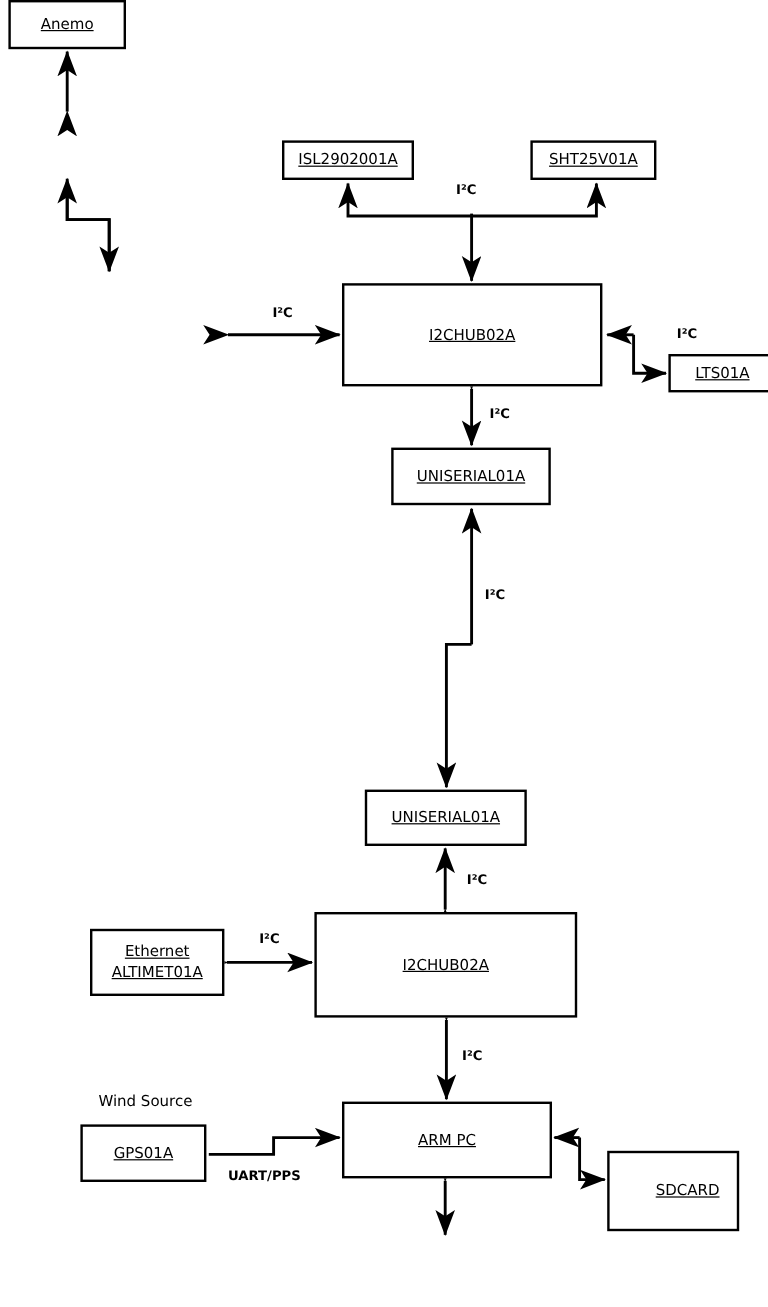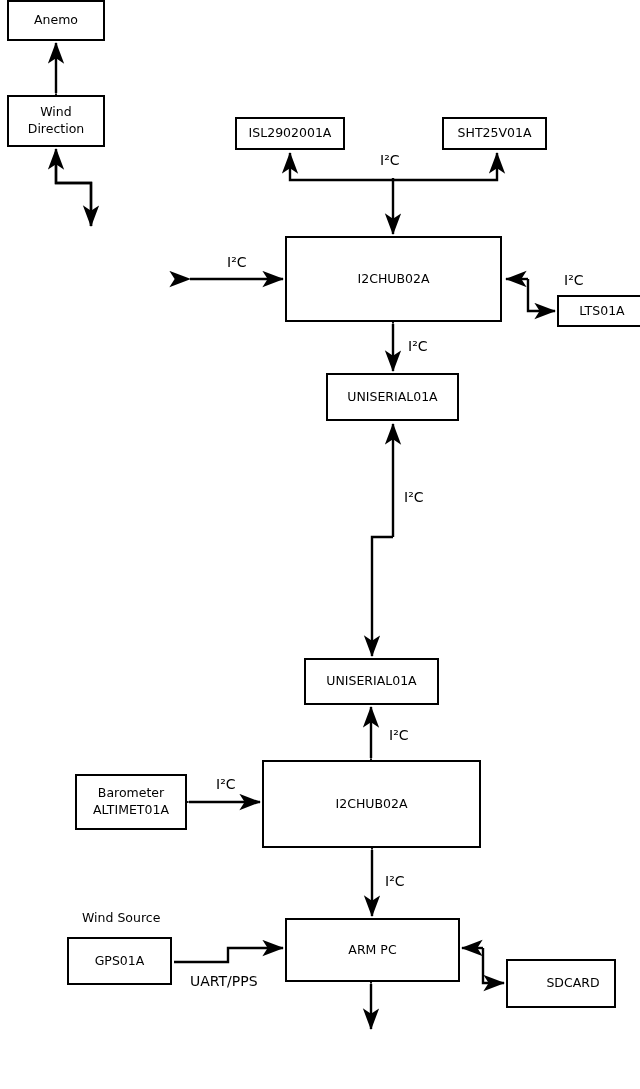--- a/index.html
+++ b/index.html
@@ -28,32 +28,34 @@
     border: 2px solid #000000;
     background: #ffffff;
     display: flex;
     align-items: center;
     justify-content: center;
     text-align: center;
     font-size: 12.5px;
     color: #000000;
     line-height: 1.35;
     z-index: 2;
+    text-decoration: underline;
   }
   .node .nlabel {
     white-space: pre-line;
     padding: 0 4px;
   }
   .edge-label {
     position: absolute;
-    font-size: 14px;
+    font-size: 11px;
     color: #000000;
     white-space: nowrap;
     z-index: 3;
     background: transparent;
+    font-weight: bold;
   }
   .free-label {
     position: absolute;
     font-size: 12.5px;
     color: #000000;
     white-space: nowrap;
     z-index: 3;
   }
 </style>
 </head>
@@ -103,24 +105,20 @@
 
       <path d="M 483,948 L 462,948"></path>
       <path d="M 483,948 L 483,983 L 504,983"></path>
     </g>
   </svg>
 
   <div class="node" style="left:7px; top:0px; width:98px; height:41px;">
     <span class="nlabel">Anemo</span>
   </div>
 
-  <div class="node" style="left:7px; top:95px; width:98px; height:52px;">
-    <span class="nlabel">Wind
-Direction</span>
-  </div>
 
 
   <div class="node" style="left:235px; top:117px; width:110px; height:33px;">
     <span class="nlabel">ISL2902001A</span>
   </div>
 
   <div class="node" style="left:442px; top:117px; width:105px; height:33px;">
     <span class="nlabel">SHT25V01A</span>
   </div>
 
@@ -138,33 +136,33 @@
 
   <div class="node" style="left:304px; top:658px; width:135px; height:47px;">
     <span class="nlabel">UNISERIAL01A</span>
   </div>
 
   <div class="node" style="left:262px; top:760px; width:219px; height:88px;">
     <span class="nlabel">I2CHUB02A</span>
   </div>
 
   <div class="node" style="left:75px; top:774px; width:112px; height:56px;">
-    <span class="nlabel">Barometer
+    <span class="nlabel">Ethernet
 ALTIMET01A</span>
   </div>
 
   <div class="node" style="left:67px; top:937px; width:105px; height:48px;">
     <span class="nlabel">GPS01A</span>
   </div>
 
   <div class="node" style="left:285px; top:918px; width:175px; height:64px;">
     <span class="nlabel">ARM PC</span>
   </div>
 
-  <div class="node" style="left:506px; top:959px; width:110px; height:49px;padding-left:24px;">
+  <div class="node" style="left:506px; top:959px; width:110px; height:67px;padding-left:24px;">
     <span class="nlabel">SDCARD</span>
   </div>
 
 
   <div class="edge-label" style="left:380px; top:152px;">I²C</div>
   <div class="edge-label" style="left:227px; top:254px;">I²C</div>
   <div class="edge-label" style="left:564px; top:272px;">I²C</div>
   <div class="edge-label" style="left:408px; top:338px;">I²C</div>
   <div class="edge-label" style="left:404px; top:489px;">I²C</div>
   <div class="edge-label" style="left:389px; top:727px;">I²C</div>

